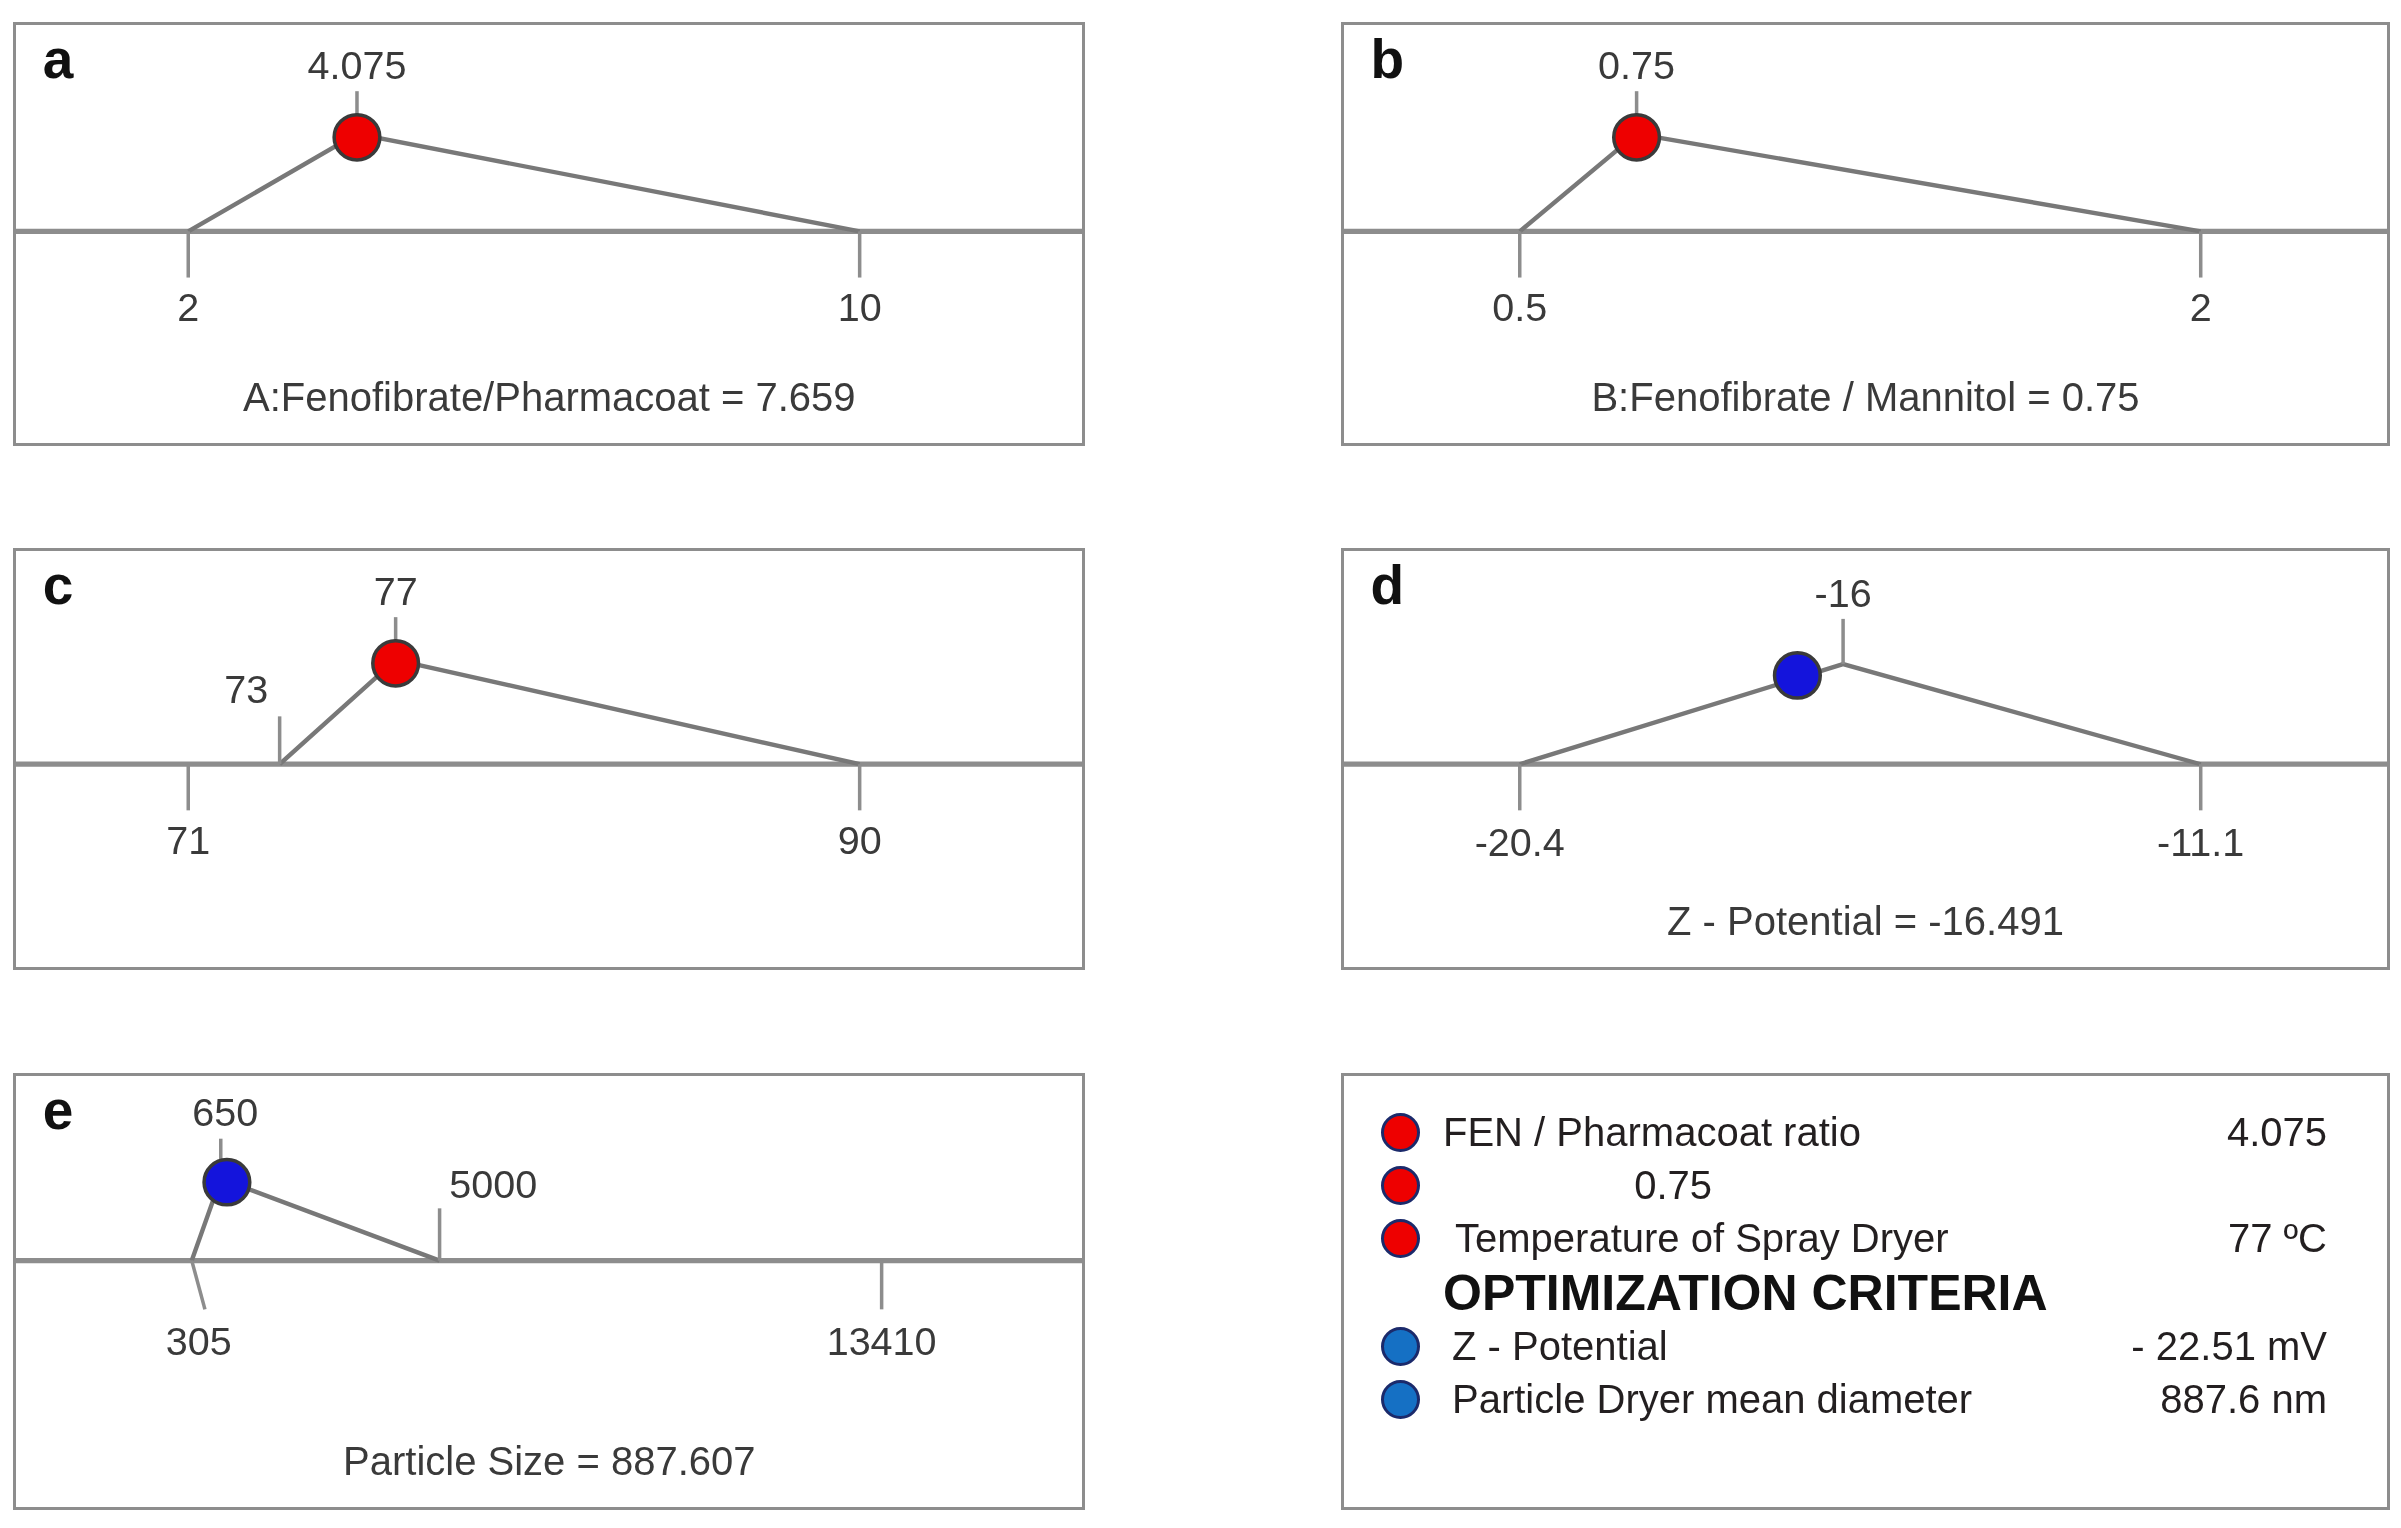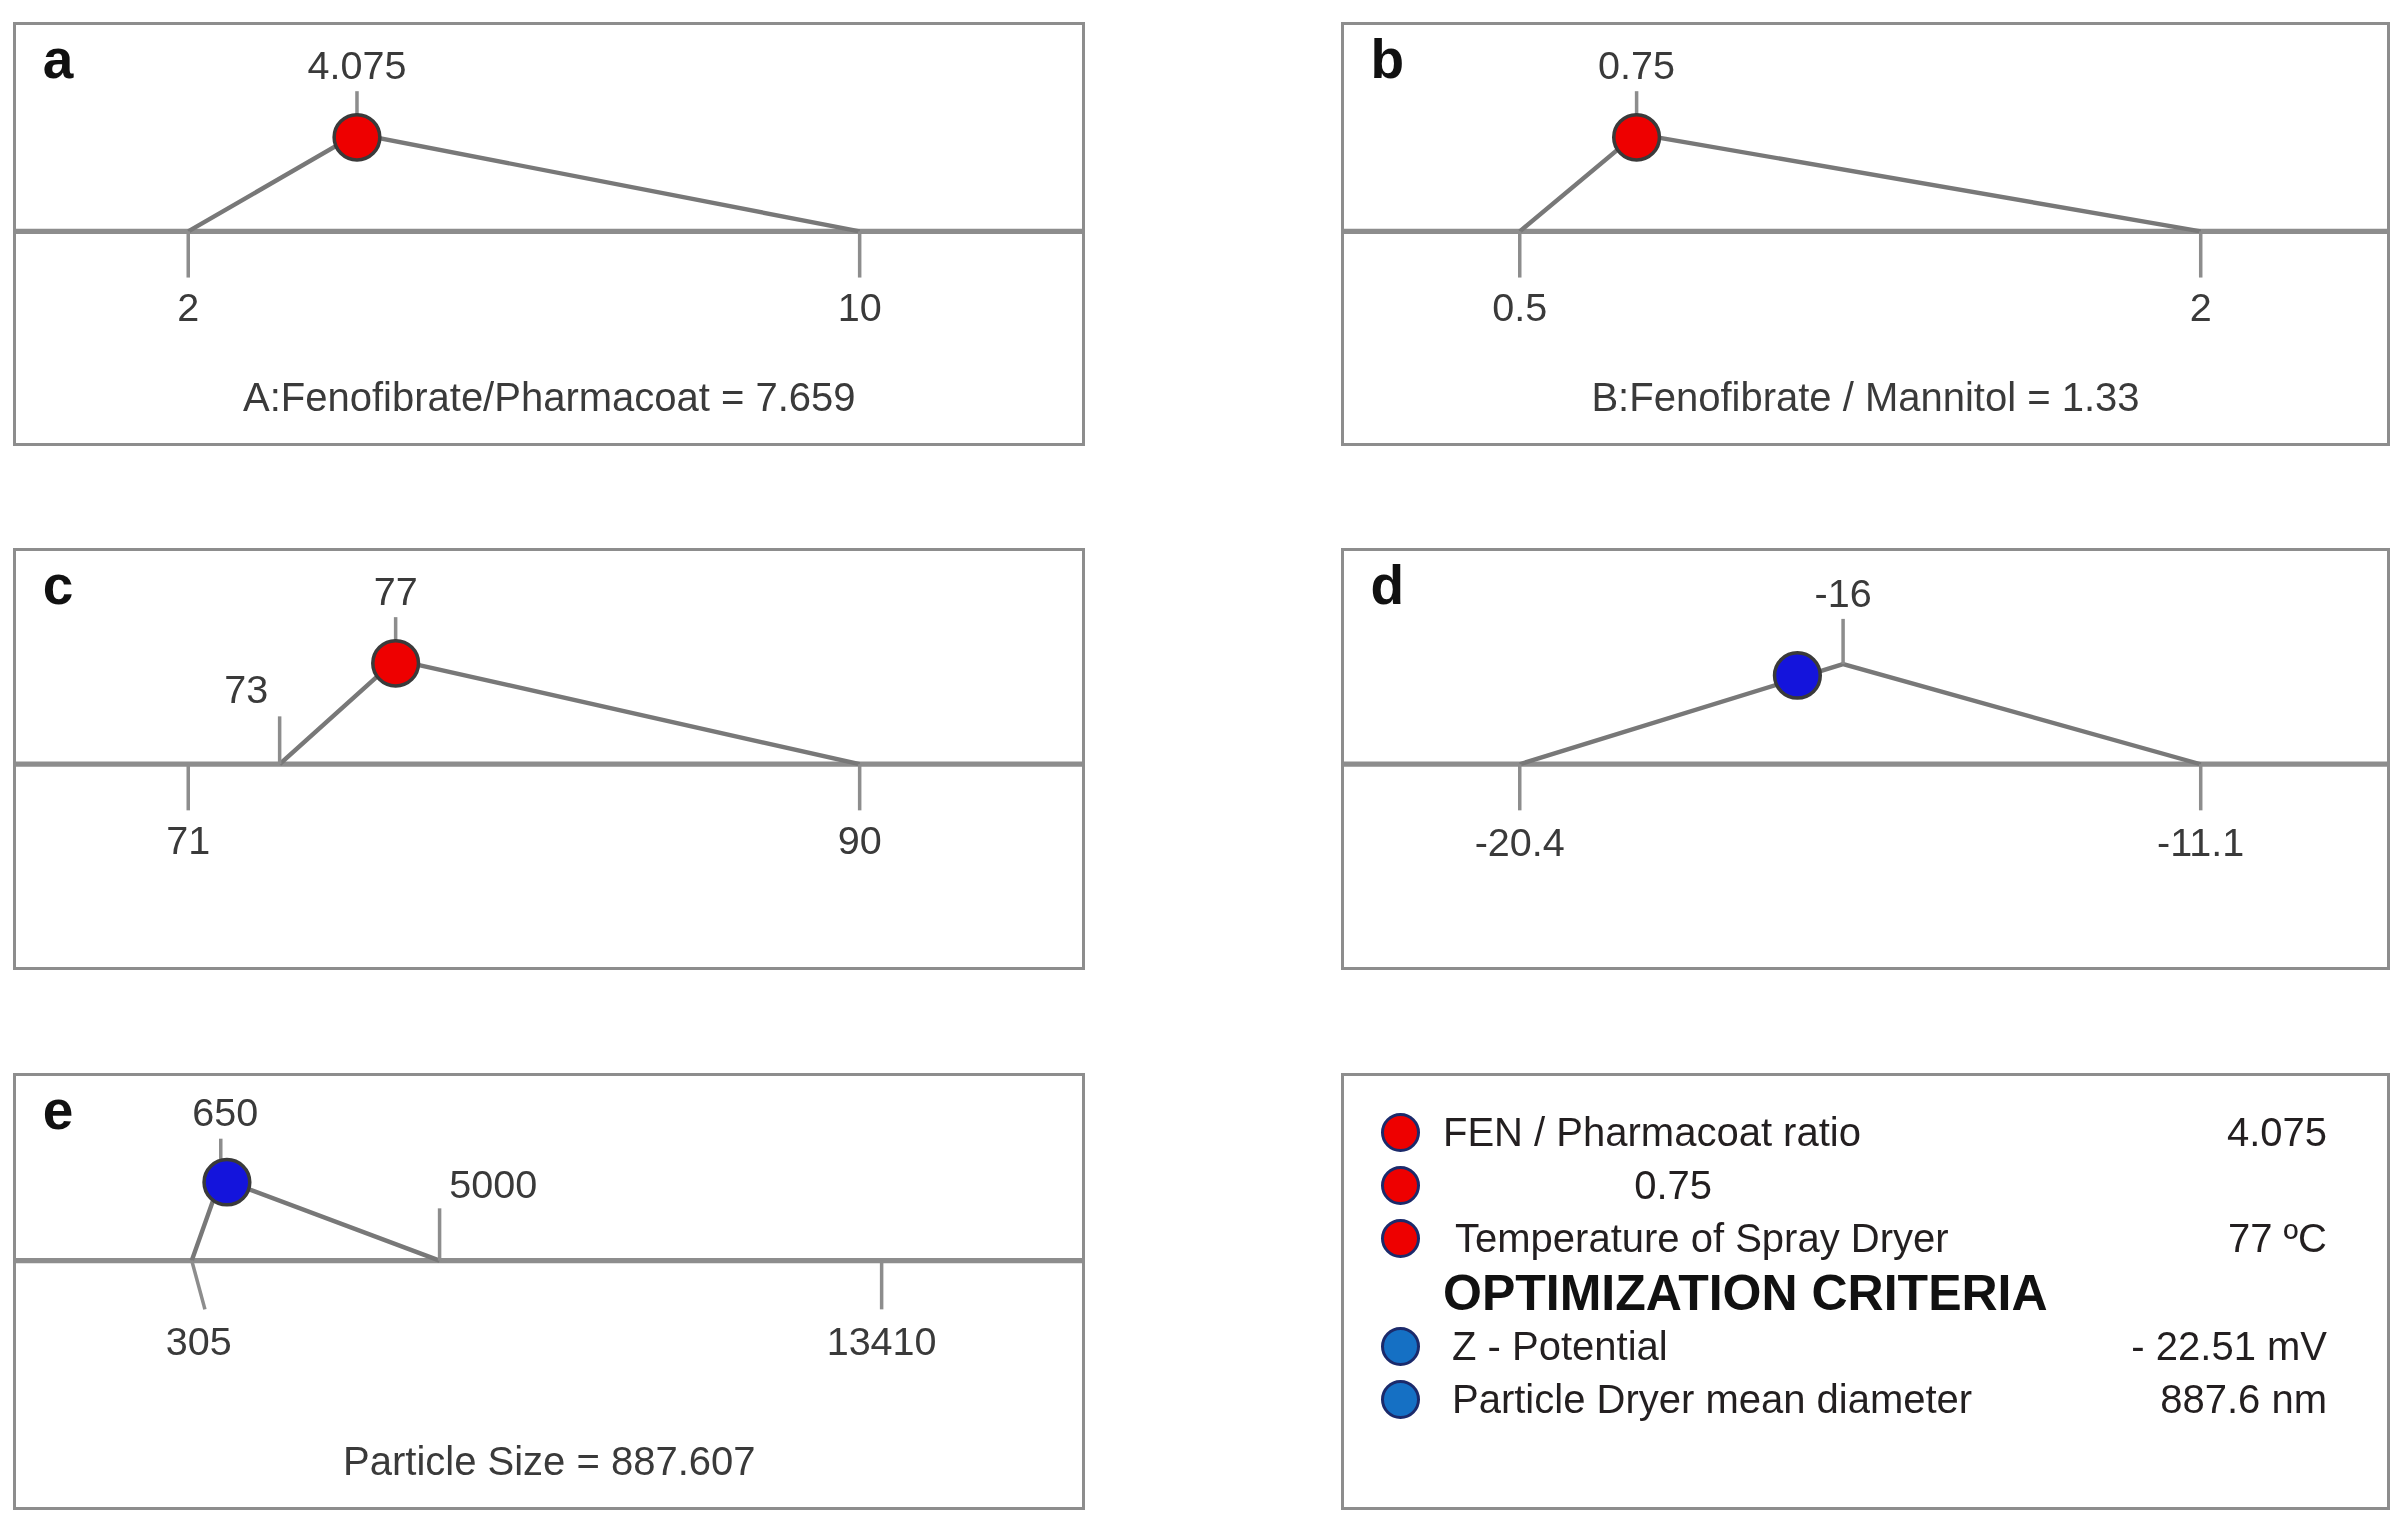--- a/index.html
+++ b/index.html
@@ -154,21 +154,21 @@
       <line class="axis-line" x1="0" y1="237" x2="1187" y2="237"></line>
       <polyline class="ramp-line" points="200,237 333,125 975,237"></polyline>
       <line class="tick-line" x1="200" y1="237" x2="200" y2="290"></line>
       <line class="tick-line" x1="975" y1="237" x2="975" y2="290"></line>
       <line class="stem-line" x1="333" y1="125" x2="333" y2="76"></line>
       <circle class="marker-red" cx="333" cy="129" r="26"></circle>
       <text class="peak-label" x="333" y="62" text-anchor="middle">0.75</text>
       <text class="tick-label" x="200" y="340" text-anchor="middle">0.5</text>
       <text class="tick-label" x="975" y="340" text-anchor="middle">2</text>
     </svg>
-    <div class="caption">B:Fenofibrate / Mannitol = 1.33</div>
+    <div class="caption">B:Fenofibrate / Mannitol = 0.75</div>
   </div>
 
   <div class="panel" id="panel-c">
     <div class="panel-letter">c</div>
     <svg class="plot-svg" viewBox="0 0 1213 478" preserveAspectRatio="none">
       <line class="axis-line" x1="0" y1="245" x2="1213" y2="245"></line>
       <polyline class="ramp-line" points="300,245 432,125 960,245"></polyline>
       <line class="tick-line" x1="196" y1="245" x2="196" y2="298"></line>
       <line class="stem-line" x1="300" y1="245" x2="300" y2="190"></line>
       <line class="tick-line" x1="960" y1="245" x2="960" y2="298"></line>
@@ -187,20 +187,21 @@
       <line class="axis-line" x1="0" y1="245" x2="1187" y2="245"></line>
       <polyline class="ramp-line" points="200,245 568,130 975,245"></polyline>
       <line class="tick-line" x1="200" y1="245" x2="200" y2="298"></line>
       <line class="tick-line" x1="975" y1="245" x2="975" y2="298"></line>
       <line class="stem-line" x1="568" y1="130" x2="568" y2="78"></line>
       <circle class="marker-blue" cx="516" cy="143" r="26"></circle>
       <text class="peak-label" x="568" y="64" text-anchor="middle">-16</text>
       <text class="tick-label" x="200" y="350" text-anchor="middle">-20.4</text>
       <text class="tick-label" x="975" y="350" text-anchor="middle">-11.1</text>
     </svg>
+    <div class="caption">Z - Potential = -16.491</div>
   </div>
 
   <div class="panel" id="panel-e">
     <div class="panel-letter">e</div>
     <svg class="plot-svg" viewBox="0 0 1213 495" preserveAspectRatio="none">
       <line class="axis-line" x1="0" y1="212" x2="1213" y2="212"></line>
       <polyline class="ramp-line" points="200,212 233,118 482,212"></polyline>
       <line class="tick-line" x1="200" y1="212" x2="215" y2="268"></line>
       <line class="stem-line" x1="482" y1="212" x2="482" y2="152"></line>
       <line class="tick-line" x1="985" y1="212" x2="985" y2="268"></line>

